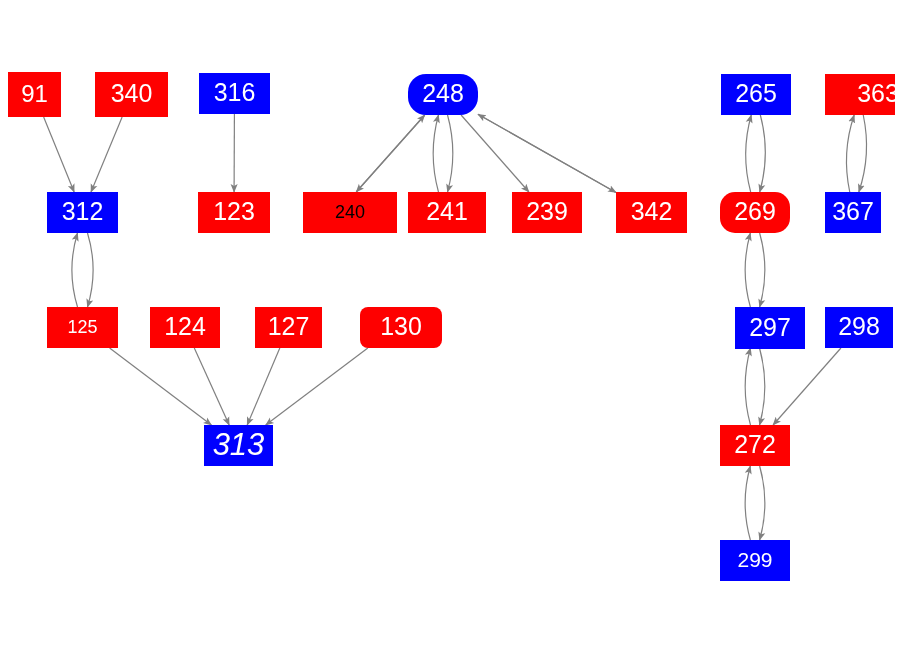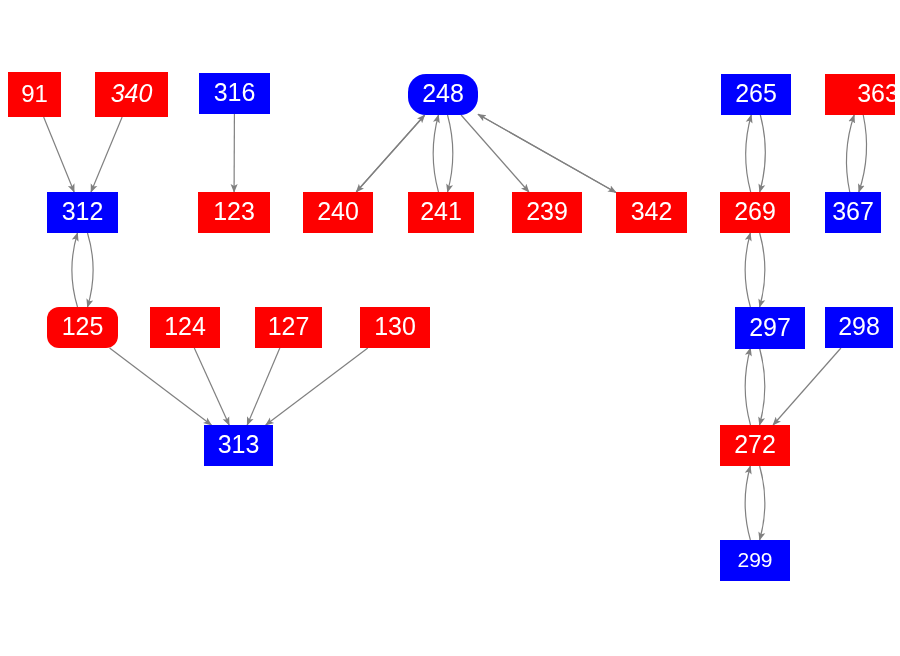--- a/index.html
+++ b/index.html
@@ -80,78 +80,78 @@
       <path d="M 759.52 348.00 Q 770.12 386.50 759.52 425.00" fill="none" stroke="#808080" stroke-width="1.2" marker-end="url(#arrowhead)"></path>
       <path d="M 750.48 425.00 Q 739.88 386.50 750.48 348.00" fill="none" stroke="#808080" stroke-width="1.2" marker-end="url(#arrowhead)"></path>
       <path d="M 840.93 348.00 L 773.07 425.00" fill="none" stroke="#808080" stroke-width="1.2" marker-end="url(#arrowhead)"></path>
       <path d="M 759.63 466.00 Q 770.09 503.00 759.63 540.00" fill="none" stroke="#808080" stroke-width="1.2" marker-end="url(#arrowhead)"></path>
       <path d="M 750.37 540.00 Q 739.91 503.00 750.37 466.00" fill="none" stroke="#808080" stroke-width="1.2" marker-end="url(#arrowhead)"></path>
     </svg>
   <div id="node-layer">
       <div class="node" style="left: 8px; top: 72px; width: 53px; height: 45px; background: rgb(254, 0, 0); color: rgb(255, 255, 255); font-size: 24px;">
         <span class="node-label">91</span>
       </div>
-      <div class="node" style="left: 95px; top: 72px; width: 73px; height: 45px; background: rgb(254, 0, 0); color: rgb(255, 255, 255); font-size: 25px; font-style: italic;">
+      <div class="node" style="left: 95px; top: 72px; width: 73px; height: 45px; background: rgb(254, 0, 0); color: rgb(255, 255, 255); font-size: 25px;">
         <span class="node-label">340</span>
       </div>
       <div class="node" style="left: 199px; top: 73px; width: 71px; height: 41px; background: rgb(0, 0, 255); color: rgb(255, 255, 255); font-size: 25px;">
         <span class="node-label">316</span>
       </div>
       <div class="node" style="left: 408px; top: 74px; width: 70px; height: 41px; background: rgb(0, 0, 255); color: rgb(255, 255, 255); font-size: 25px; border-radius: 18px;">
         <span class="node-label">248</span>
       </div>
       <div class="node" style="left: 721px; top: 74px; width: 70px; height: 41px; background: rgb(0, 0, 255); color: rgb(255, 255, 255); font-size: 25px;">
         <span class="node-label">265</span>
       </div>
       <div class="node" style="left: 825px; top: 74px; width: 70px; height: 41px; background: rgb(254, 0, 0); color: rgb(255, 255, 255); font-size: 25px; padding-left: 36px;">
         <span class="node-label">363</span>
       </div>
       <div class="node" style="left: 47px; top: 192px; width: 71px; height: 41px; background: rgb(0, 0, 255); color: rgb(255, 255, 255); font-size: 25px;">
         <span class="node-label">312</span>
       </div>
       <div class="node" style="left: 198px; top: 192px; width: 72px; height: 41px; background: rgb(254, 0, 0); color: rgb(255, 255, 255); font-size: 25px;">
         <span class="node-label">123</span>
       </div>
-      <div class="node" style="left: 303px; top: 192px; width: 70px; height: 41px; background: rgb(254, 0, 0); color: #ffffff; font-size: 25px;">
+      <div class="node" style="left: 303px; top: 192px; width: 94px; height: 41px; background: rgb(254, 0, 0); color: #000000; font-size: 18px;">
         <span class="node-label">240</span>
       </div>
-      <div class="node" style="left: 408px; top: 192px; width: 66px; height: 41px; background: rgb(254, 0, 0); color: rgb(255, 255, 255); font-size: 25px;">
+      <div class="node" style="left: 408px; top: 192px; width: 78px; height: 41px; background: rgb(254, 0, 0); color: rgb(255, 255, 255); font-size: 25px;">
         <span class="node-label">241</span>
       </div>
       <div class="node" style="left: 512px; top: 192px; width: 70px; height: 41px; background: rgb(254, 0, 0); color: rgb(255, 255, 255); font-size: 25px;">
         <span class="node-label">239</span>
       </div>
       <div class="node" style="left: 616px; top: 192px; width: 71px; height: 41px; background: rgb(254, 0, 0); color: rgb(255, 255, 255); font-size: 25px;">
         <span class="node-label">342</span>
       </div>
-      <div class="node" style="left: 720px; top: 192px; width: 70px; height: 41px; background: rgb(254, 0, 0); color: rgb(255, 255, 255); font-size: 25px;">
+      <div class="node" style="left: 720px; top: 192px; width: 70px; height: 41px; background: rgb(254, 0, 0); color: rgb(255, 255, 255); font-size: 25px; border-radius: 15px;">
         <span class="node-label">269</span>
       </div>
       <div class="node" style="left: 825px; top: 192px; width: 56px; height: 41px; background: rgb(0, 0, 255); color: rgb(255, 255, 255); font-size: 25px;">
         <span class="node-label">367</span>
       </div>
-      <div class="node" style="left: 47px; top: 307px; width: 71px; height: 41px; background: rgb(254, 0, 0); color: rgb(255, 255, 255); font-size: 25px; border-radius: 12px;">
+      <div class="node" style="left: 47px; top: 307px; width: 71px; height: 41px; background: rgb(254, 0, 0); color: rgb(255, 255, 255); font-size: 18px;">
         <span class="node-label">125</span>
       </div>
       <div class="node" style="left: 150px; top: 307px; width: 70px; height: 41px; background: rgb(254, 0, 0); color: rgb(255, 255, 255); font-size: 25px;">
         <span class="node-label">124</span>
       </div>
       <div class="node" style="left: 255px; top: 307px; width: 67px; height: 41px; background: rgb(254, 0, 0); color: rgb(255, 255, 255); font-size: 25px;">
         <span class="node-label">127</span>
       </div>
-      <div class="node" style="left: 360px; top: 307px; width: 70px; height: 41px; background: rgb(254, 0, 0); color: rgb(255, 255, 255); font-size: 25px;">
+      <div class="node" style="left: 360px; top: 307px; width: 82px; height: 41px; background: rgb(254, 0, 0); color: rgb(255, 255, 255); font-size: 25px; border-radius: 8px;">
         <span class="node-label">130</span>
       </div>
       <div class="node" style="left: 735px; top: 307px; width: 70px; height: 42px; background: rgb(0, 0, 255); color: rgb(255, 255, 255); font-size: 25px; align-items: center;">
         <span class="node-label">297</span>
       </div>
       <div class="node" style="left: 825px; top: 307px; width: 68px; height: 41px; background: rgb(0, 0, 255); color: rgb(255, 255, 255); font-size: 25px;">
         <span class="node-label">298</span>
       </div>
-      <div class="node" style="left: 204px; top: 425px; width: 69px; height: 41px; background: rgb(0, 0, 255); color: rgb(255, 255, 255); font-size: 25px;">
+      <div class="node" style="left: 204px; top: 425px; width: 69px; height: 41px; background: rgb(0, 0, 255); color: rgb(255, 255, 255); font-size: 31px; font-style: italic;">
         <span class="node-label">313</span>
       </div>
       <div class="node" style="left: 720px; top: 425px; width: 70px; height: 41px; background: rgb(254, 0, 0); color: rgb(255, 255, 255); font-size: 25px;">
         <span class="node-label">272</span>
       </div>
       <div class="node" style="left: 720px; top: 540px; width: 70px; height: 41px; background: rgb(0, 0, 255); color: rgb(255, 255, 255); font-size: 21px;">
         <span class="node-label">299</span>
       </div>
     </div>
 </div>

